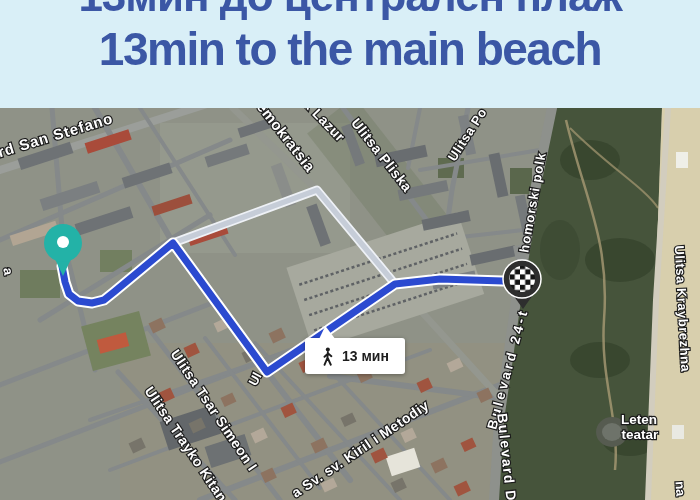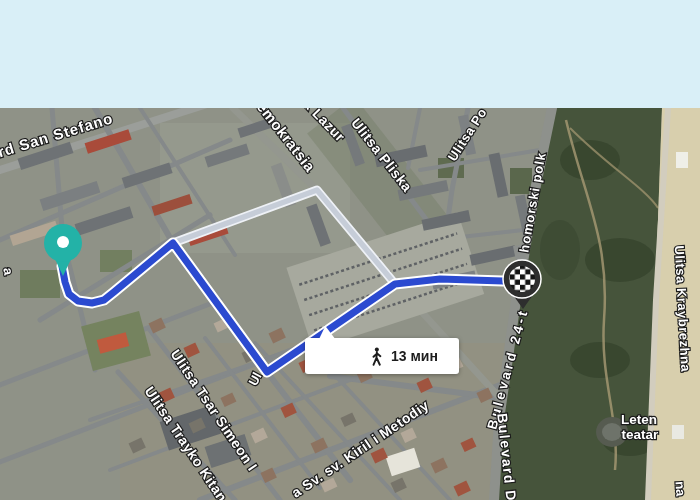--- a/index.html
+++ b/index.html
@@ -7,32 +7,36 @@
   .page{position:relative;width:700px;height:500px;}
   .header{position:relative;width:700px;height:108px;background:#d9eff7;}
   .title1{position:absolute;top:-29px;left:0;width:100%;text-align:center;
     font-size:44px;font-weight:bold;letter-spacing:-1px;color:#3b57a5;white-space:nowrap;}
   .title2{position:absolute;top:22px;left:0;width:100%;text-align:center;
     font-size:46px;font-weight:bold;letter-spacing:-1.5px;color:#3b57a5;white-space:nowrap;}
   .map{position:absolute;top:108px;left:0;width:700px;height:392px;background:#8f9287;}
   .map svg{display:block}
   .slabel{fill:#ffffff;stroke:#1b1b1b;stroke-width:2.4px;paint-order:stroke;
     font-family:"Liberation Sans","DejaVu Sans",sans-serif;font-weight:bold;}
-  .badge{position:absolute;left:305px;top:230px;width:110px;height:36px;background:#ffffff;
+  .badge{position:absolute;left:305px;top:230px;width:100px;height:36px;background:#ffffff;
     border-radius:3px;box-shadow:0 1px 4px rgba(0,0,0,.35);display:flex;align-items:center;
-    justify-content:center;gap:7px;z-index:5;padding-left:44px;}
+    justify-content:center;gap:7px;z-index:5;}
   .badge .tail{position:absolute;left:13px;top:-12px;width:0;height:0;
     border-left:8px solid transparent;border-right:8px solid transparent;
     border-bottom:13px solid #ffffff;transform:rotate(-6deg);}
   .badge span{font-size:14px;font-weight:bold;color:#1d1d1d;white-space:nowrap;}
 </style>
 </head>
 <body>
 
 <div class="page">
+  <div class="header">
+    <div class="title1">13мин до централен плаж</div>
+    <div class="title2">13min to the main beach</div>
+  </div>
 
   <div class="map">
     <svg width="700" height="392" viewBox="0 0 700 392" xmlns="http://www.w3.org/2000/svg">
       <defs>
         <pattern id="chk" width="10.4" height="10.4" patternUnits="userSpaceOnUse">
           <rect width="10.4" height="10.4" fill="#ffffff"></rect>
           <rect width="5.2" height="5.2" fill="#141414"></rect>
           <rect x="5.2" y="5.2" width="5.2" height="5.2" fill="#141414"></rect>
         </pattern>
       </defs>

